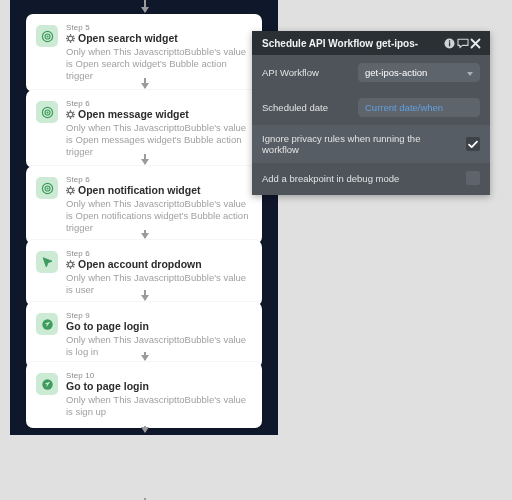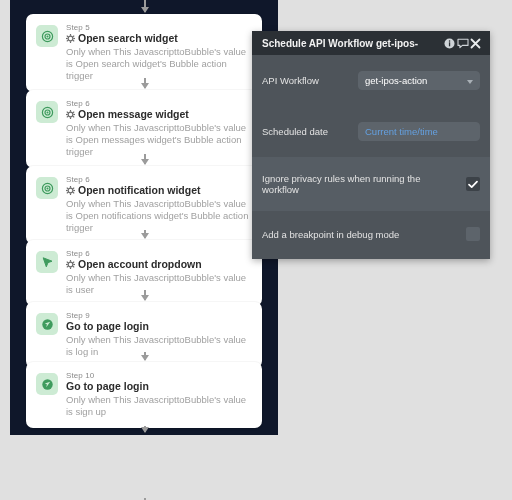--- a/index.html
+++ b/index.html
@@ -102,21 +102,21 @@
   .hdr-icon{
     flex:0 0 auto;width:13px;height:13px;
     display:flex;align-items:center;justify-content:center;
     cursor:pointer;
   }
 
   .panel-body{padding:0 0 2px 0;}
   .prop-row{
     display:flex;align-items:center;
     min-height:26px;
-    padding:16px 10px;
+    padding:8px 10px;
     box-sizing:border-box;
     gap:8px;
   }
   .prop-row.band{background:#565d64;}
   .prop-label{
     color:#e3e3e3;font-size:9.5px;
     flex:0 0 auto;width:88px;
   }
   .prop-label.auto{width:auto;flex:1 1 auto;}
 
@@ -349,21 +349,21 @@
     <div class="prop-row">
       <div class="prop-label">API Workflow</div>
       <div class="prop-field dropdown">
         <span>get-ipos-action</span>
         <span class="caret"></span>
       </div>
     </div>
 
     <div class="prop-row">
       <div class="prop-label">Scheduled date</div>
-      <div class="prop-field dynamic">Current time/time</div>
+      <div class="prop-field dynamic">Current date/when</div>
     </div>
 
     <div class="prop-row band">
       <div class="prop-label auto">Ignore privacy rules when running the workflow</div>
       <div class="checkbox">
         <svg width="10" height="9" viewBox="0 0 10 9">
             <path d="M1 4.6 L3.7 7.2 L9 1.6" fill="none" stroke="#ffffff" stroke-width="1.7" stroke-linecap="round" stroke-linejoin="round"></path>
           </svg>
       </div>
     </div>

